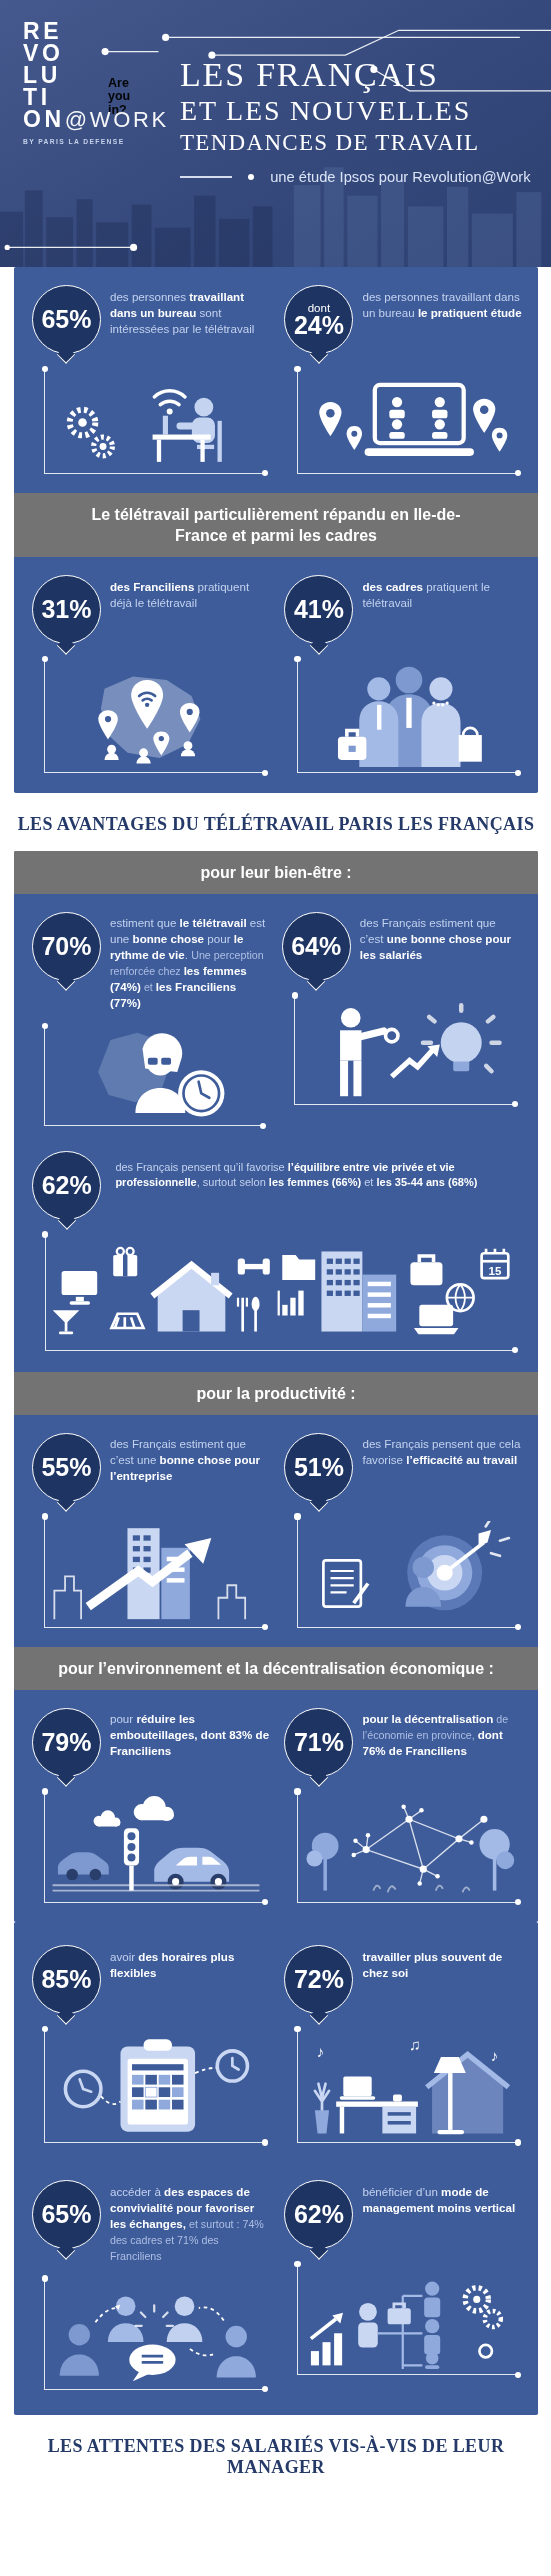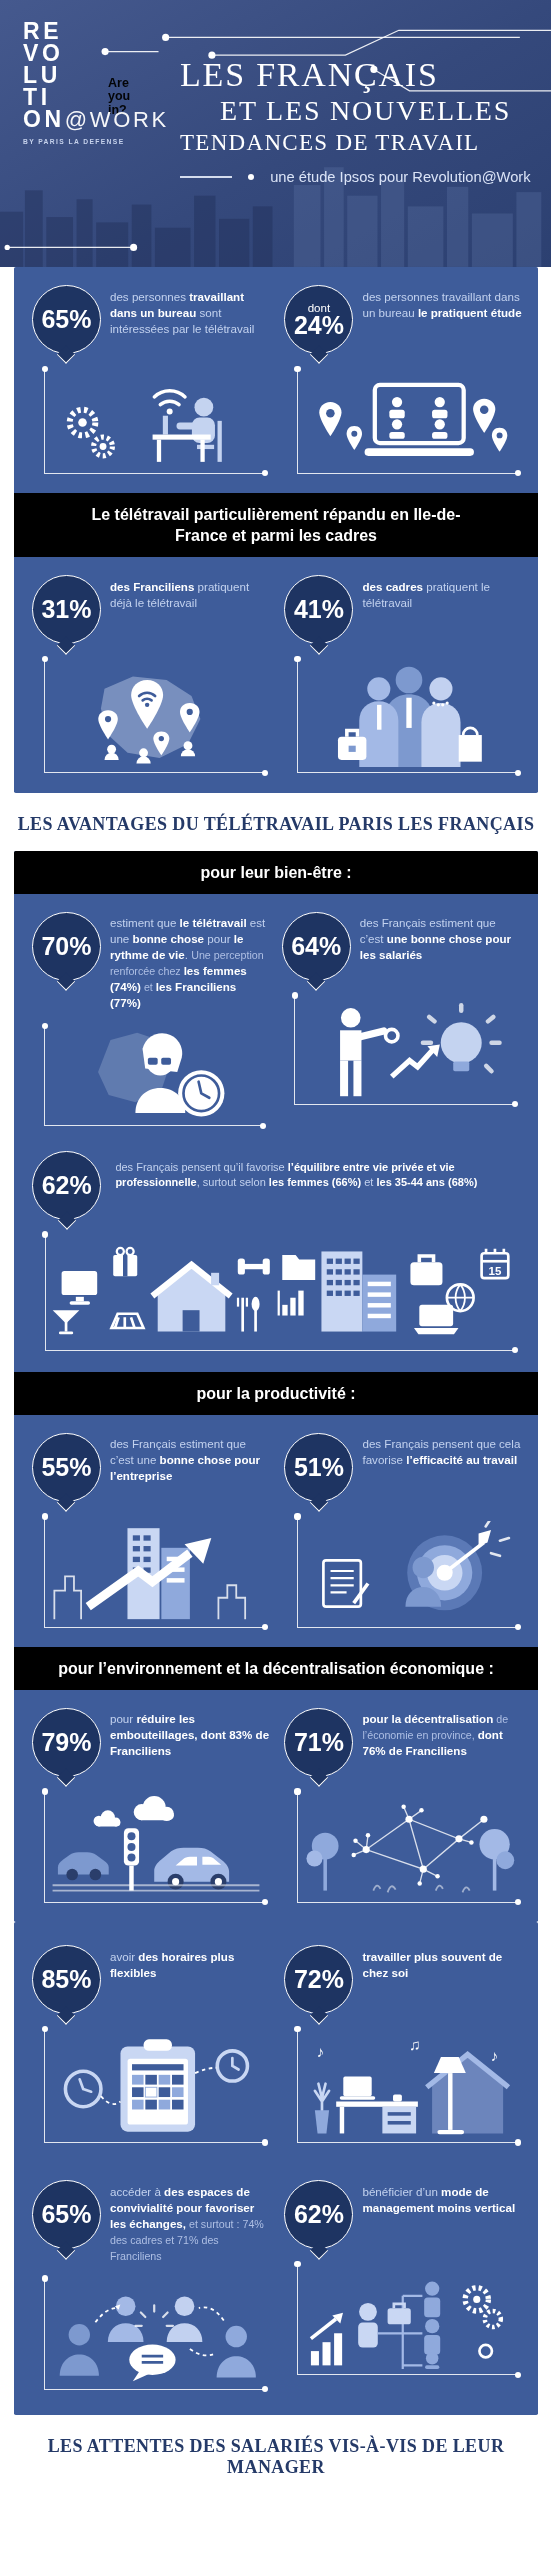--- a/index.html
+++ b/index.html
@@ -13,35 +13,35 @@
   .hdr svg.skyline { position:absolute; bottom:0; left:0; }
   .logo { position:absolute; left:23px; top:19.6px; z-index:3; color:#fff; }
   .logo-letters { font-weight:bold; font-size:23px; line-height:22px; letter-spacing:3.6px; }
   .logo-row5 { display:flex; align-items:baseline; }
   .at-work { font-weight:normal; font-size:22px; letter-spacing:2.7px; color:#fff; opacity:.95; }
   .tagline { position:absolute; left:84px; top:77px; font-size:12.5px; line-height:13.4px; font-weight:bold; opacity:.95;margin-left:24px; }
   .byline { margin-top:7.1px; font-size:6.7px; letter-spacing:1.4px; color:#c6d2ec; font-weight:bold; }
   .title-block { position:absolute; left:180px; top:55px; width:358px; z-index:3; color:#fff;
                  font-family:"Liberation Serif", serif; }
   .t1 { font-size:34px; letter-spacing:1.8px; line-height:39px; }
-  .t2 { font-size:28px; letter-spacing:1.8px; line-height:34px;margin-left:40px; }
+  .t2 { font-size:28px; letter-spacing:1.8px; line-height:34px; }
   .t3 { font-size:23px; letter-spacing:1.3px; line-height:30px; }
   .subtitle-row { display:flex; align-items:center; gap:16px; margin-top:10.7px;
                   font-family:"Liberation Sans", sans-serif; }
   .sub-line { width:52px; height:1.8px; background:#e6ecfa; opacity:.9; }
   .sub-dot { width:6.2px; height:6.2px; border-radius:50%; background:#fff; }
   .subtitle { font-size:14.7px; color:#dbe4f7; }
 
   
   h2.sec-title { font-family:"Liberation Serif", serif; font-weight:bold; text-align:center;
                  color:#253a68; font-size:18px; letter-spacing:0.4px; padding:21.4px 9px 16px; }
 
   
   .bbox { margin:0 14.2px; background:#3e5c9a; border-radius:1.8px; overflow:hidden; }
-  .navy-band { background:#000000; color:#fff; text-align:center; font-weight:bold;
+  .navy-band { background:#737373; color:#fff; text-align:center; font-weight:bold;
                font-size:16px; line-height:21.4px; padding:10.7px 21.4px; }
   .stats-row { display:flex; padding:18px 10.7px 14.2px; }
   .stat { flex:1; padding:0 7.1px; }
   .stat-head { display:flex; gap:9px; }
   .balloon { position:relative; flex:none; width:69px; height:69px; border-radius:50%;
              background:#1e3462; border:1.8px solid #fff; color:#fff;
              display:flex; flex-direction:column; align-items:center; justify-content:center; }
   .balloon::after { content:""; position:absolute; left:50%; bottom:-8px; width:11.6px; height:11.6px;
                     background:#1e3462; transform:translateX(-50%) rotate(45deg);
                     border-right:1.8px solid #fff; border-bottom:1.8px solid #fff; }

